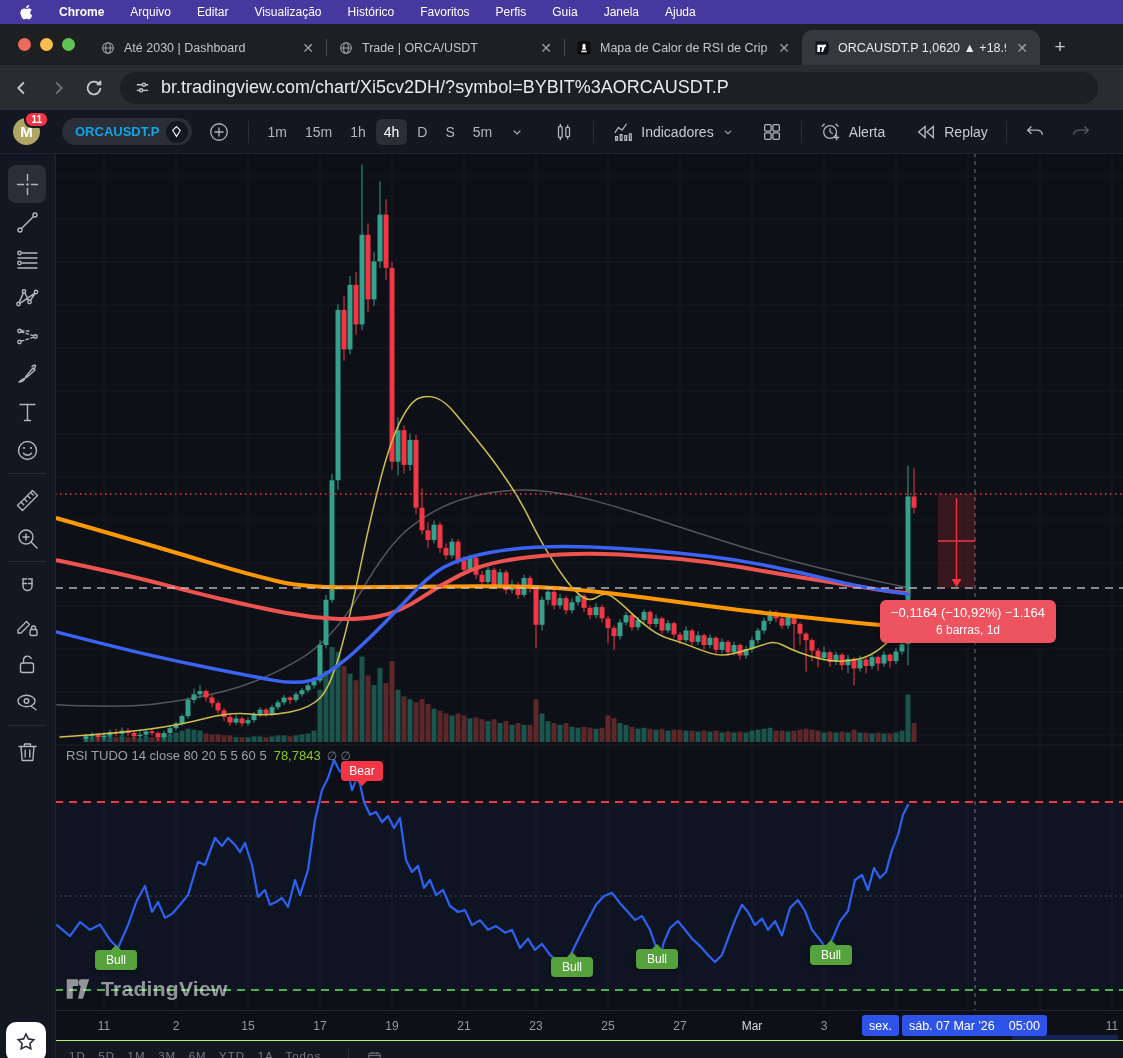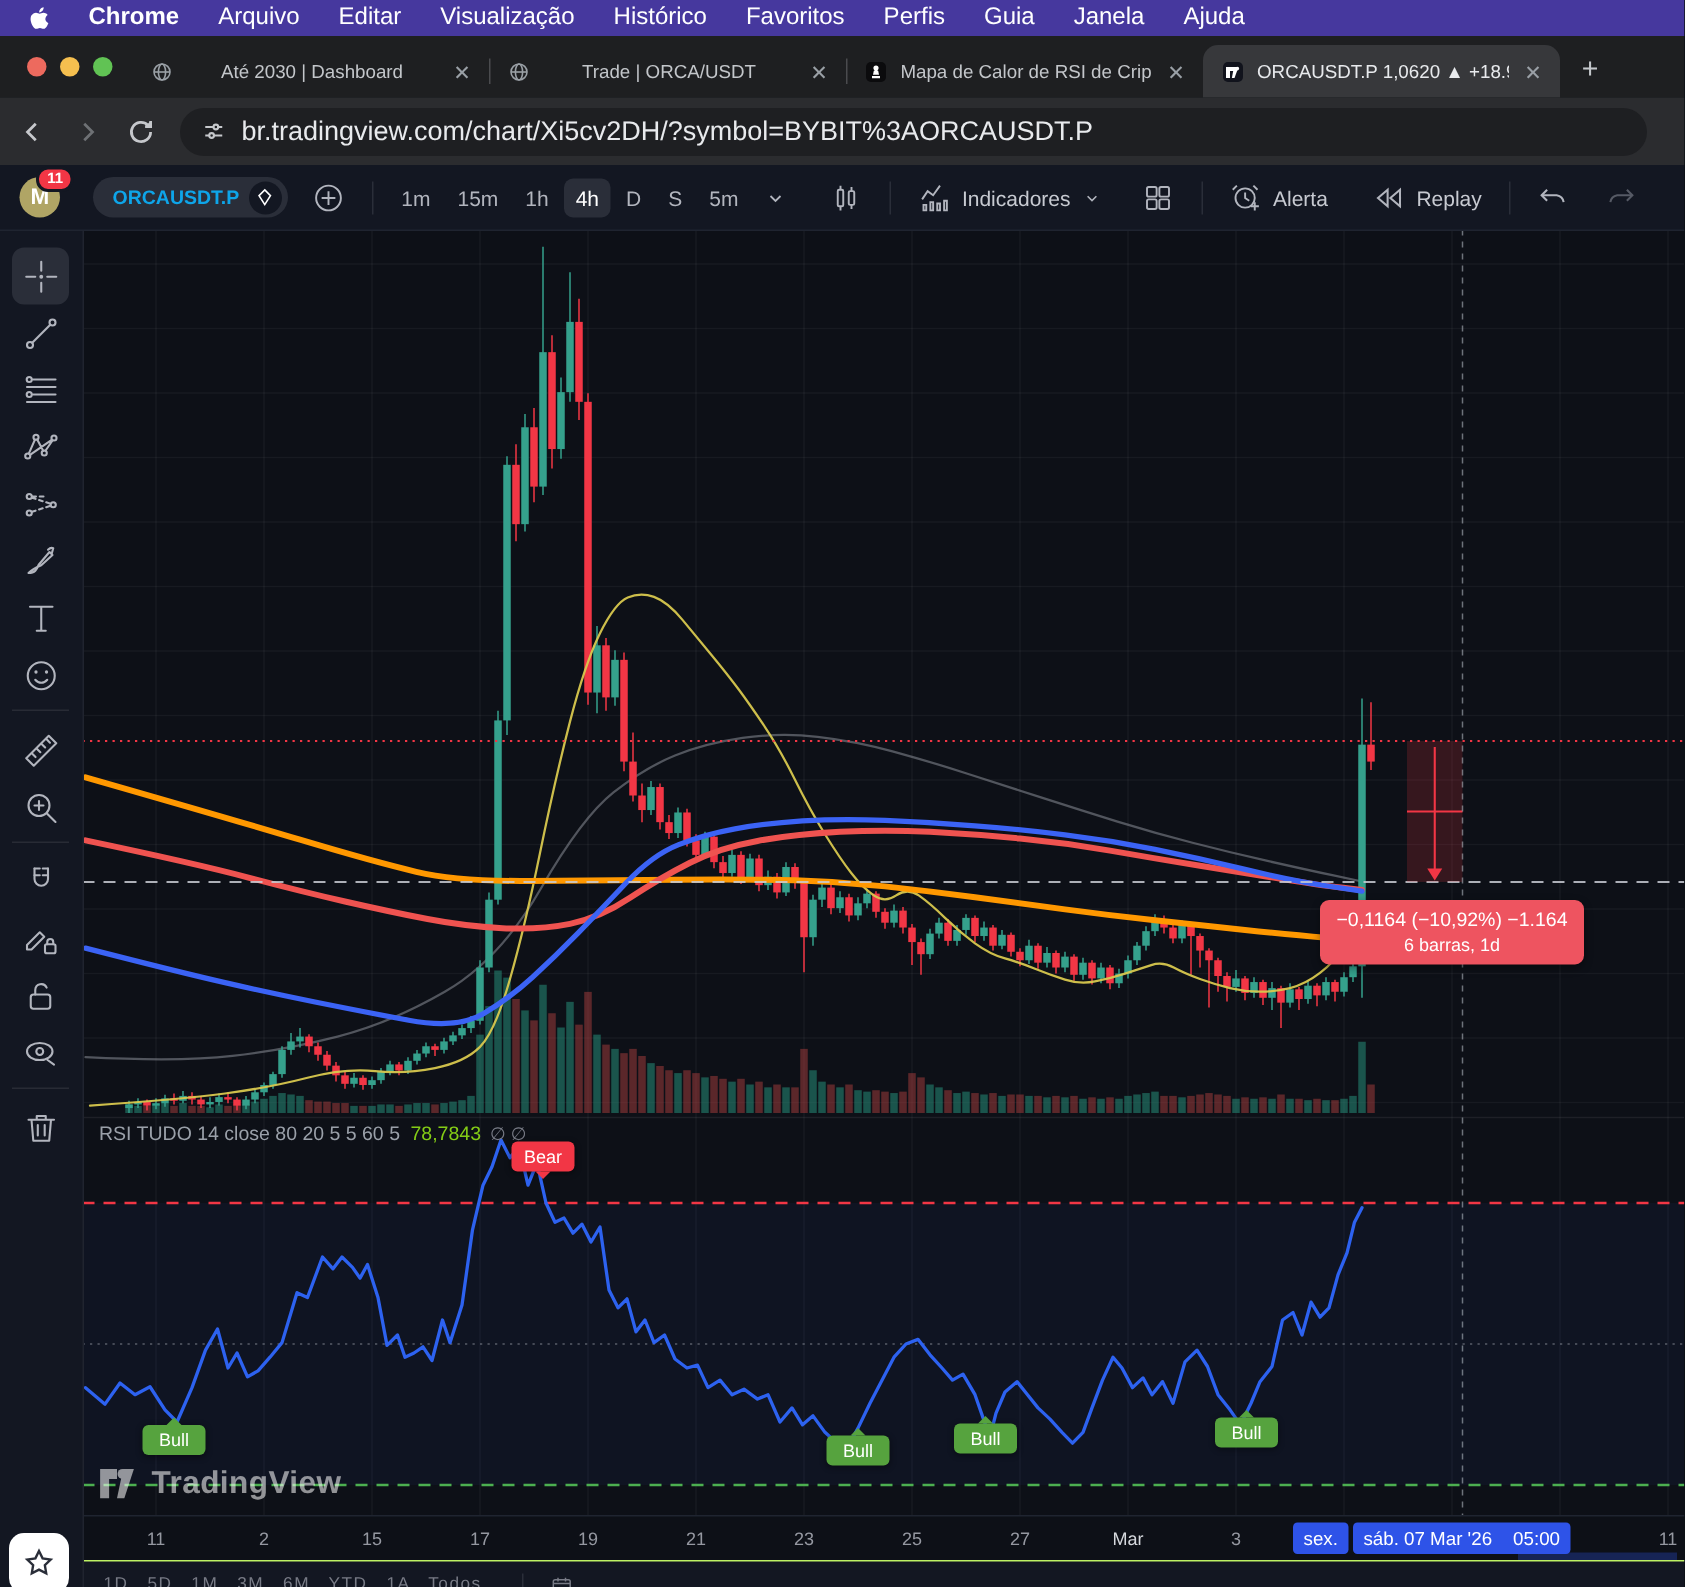--- a/index.html
+++ b/index.html
@@ -1,31 +1,31 @@
 <!DOCTYPE html>
 <html><head>
 <meta charset="utf-8">
 <style>
   html,body{margin:0;padding:0;background:#0d1017;width:1123px;height:1058px;overflow:hidden;
     font-family:"Liberation Sans", sans-serif;-webkit-font-smoothing:antialiased;}
   #stage{position:relative;width:1123px;height:1058px;background:#0d1017;}
   
   .menubar{position:absolute;left:0;top:0;width:100%;height:24px;background:#46389e;display:flex;
     align-items:center;gap:26px;padding-left:18px;box-sizing:border-box;z-index:30;}
-  .menubar .mitem{color:#fff;font-size:16px;}
+  .menubar .mitem{color:#fff;font-size:12px;}
   .menubar .mitem.bold{font-weight:bold;}
   .apple{width:15px;height:16px;display:inline-block;}
   
   .tabbar{position:absolute;left:0;top:24px;width:100%;height:41px;background:#1e1f21;z-index:30;}
   .lights{position:absolute;left:18px;top:14px;display:flex;gap:9px;}
   .light{width:13px;height:13px;border-radius:50%;}
   .tabs{position:absolute;left:88px;top:6px;display:flex;height:35px;}
   .tab{width:238px;display:flex;align-items:center;gap:8px;padding:0 10px 0 12px;box-sizing:border-box;
     color:#c3c6ca;font-size:12.5px;position:relative;}
-  .tab .title{flex:1;white-space:nowrap;overflow:hidden;text-align:center;}
+  .tab .title{flex:1;white-space:nowrap;overflow:hidden;}
   .tab .close{color:#9aa0a6;font-size:14px;width:16px;text-align:center;flex:none;}
   .tab.active{background:#37383b;border-radius:10px 10px 0 0;color:#e8eaed;}
   .tab:not(.active):not(:first-child)::before{content:"";position:absolute;left:0;top:9px;height:17px;width:1px;background:#4a4b4e;}
   .fav{width:16px;height:16px;flex:none;}
   .newtab{width:28px;height:28px;margin:4px 0 0 6px;color:#c4c7cb;font-size:19px;line-height:26px;text-align:center;border-radius:50%;}
   
   .addrbar{position:absolute;left:0;top:65px;width:100%;height:45px;background:#2b2c2f;z-index:30;display:flex;align-items:center;}
   .navbtn{width:28px;height:28px;display:flex;align-items:center;justify-content:center;margin-left:8px;color:#c6c8cc;font-size:18px;}
   .navbtn.dim{color:#6e7175;}
   .urlpill{margin-left:12px;width:978px;height:32px;background:#1e1f22;border-radius:16px;display:flex;align-items:center;gap:10px;padding:0 14px;box-sizing:border-box;}

